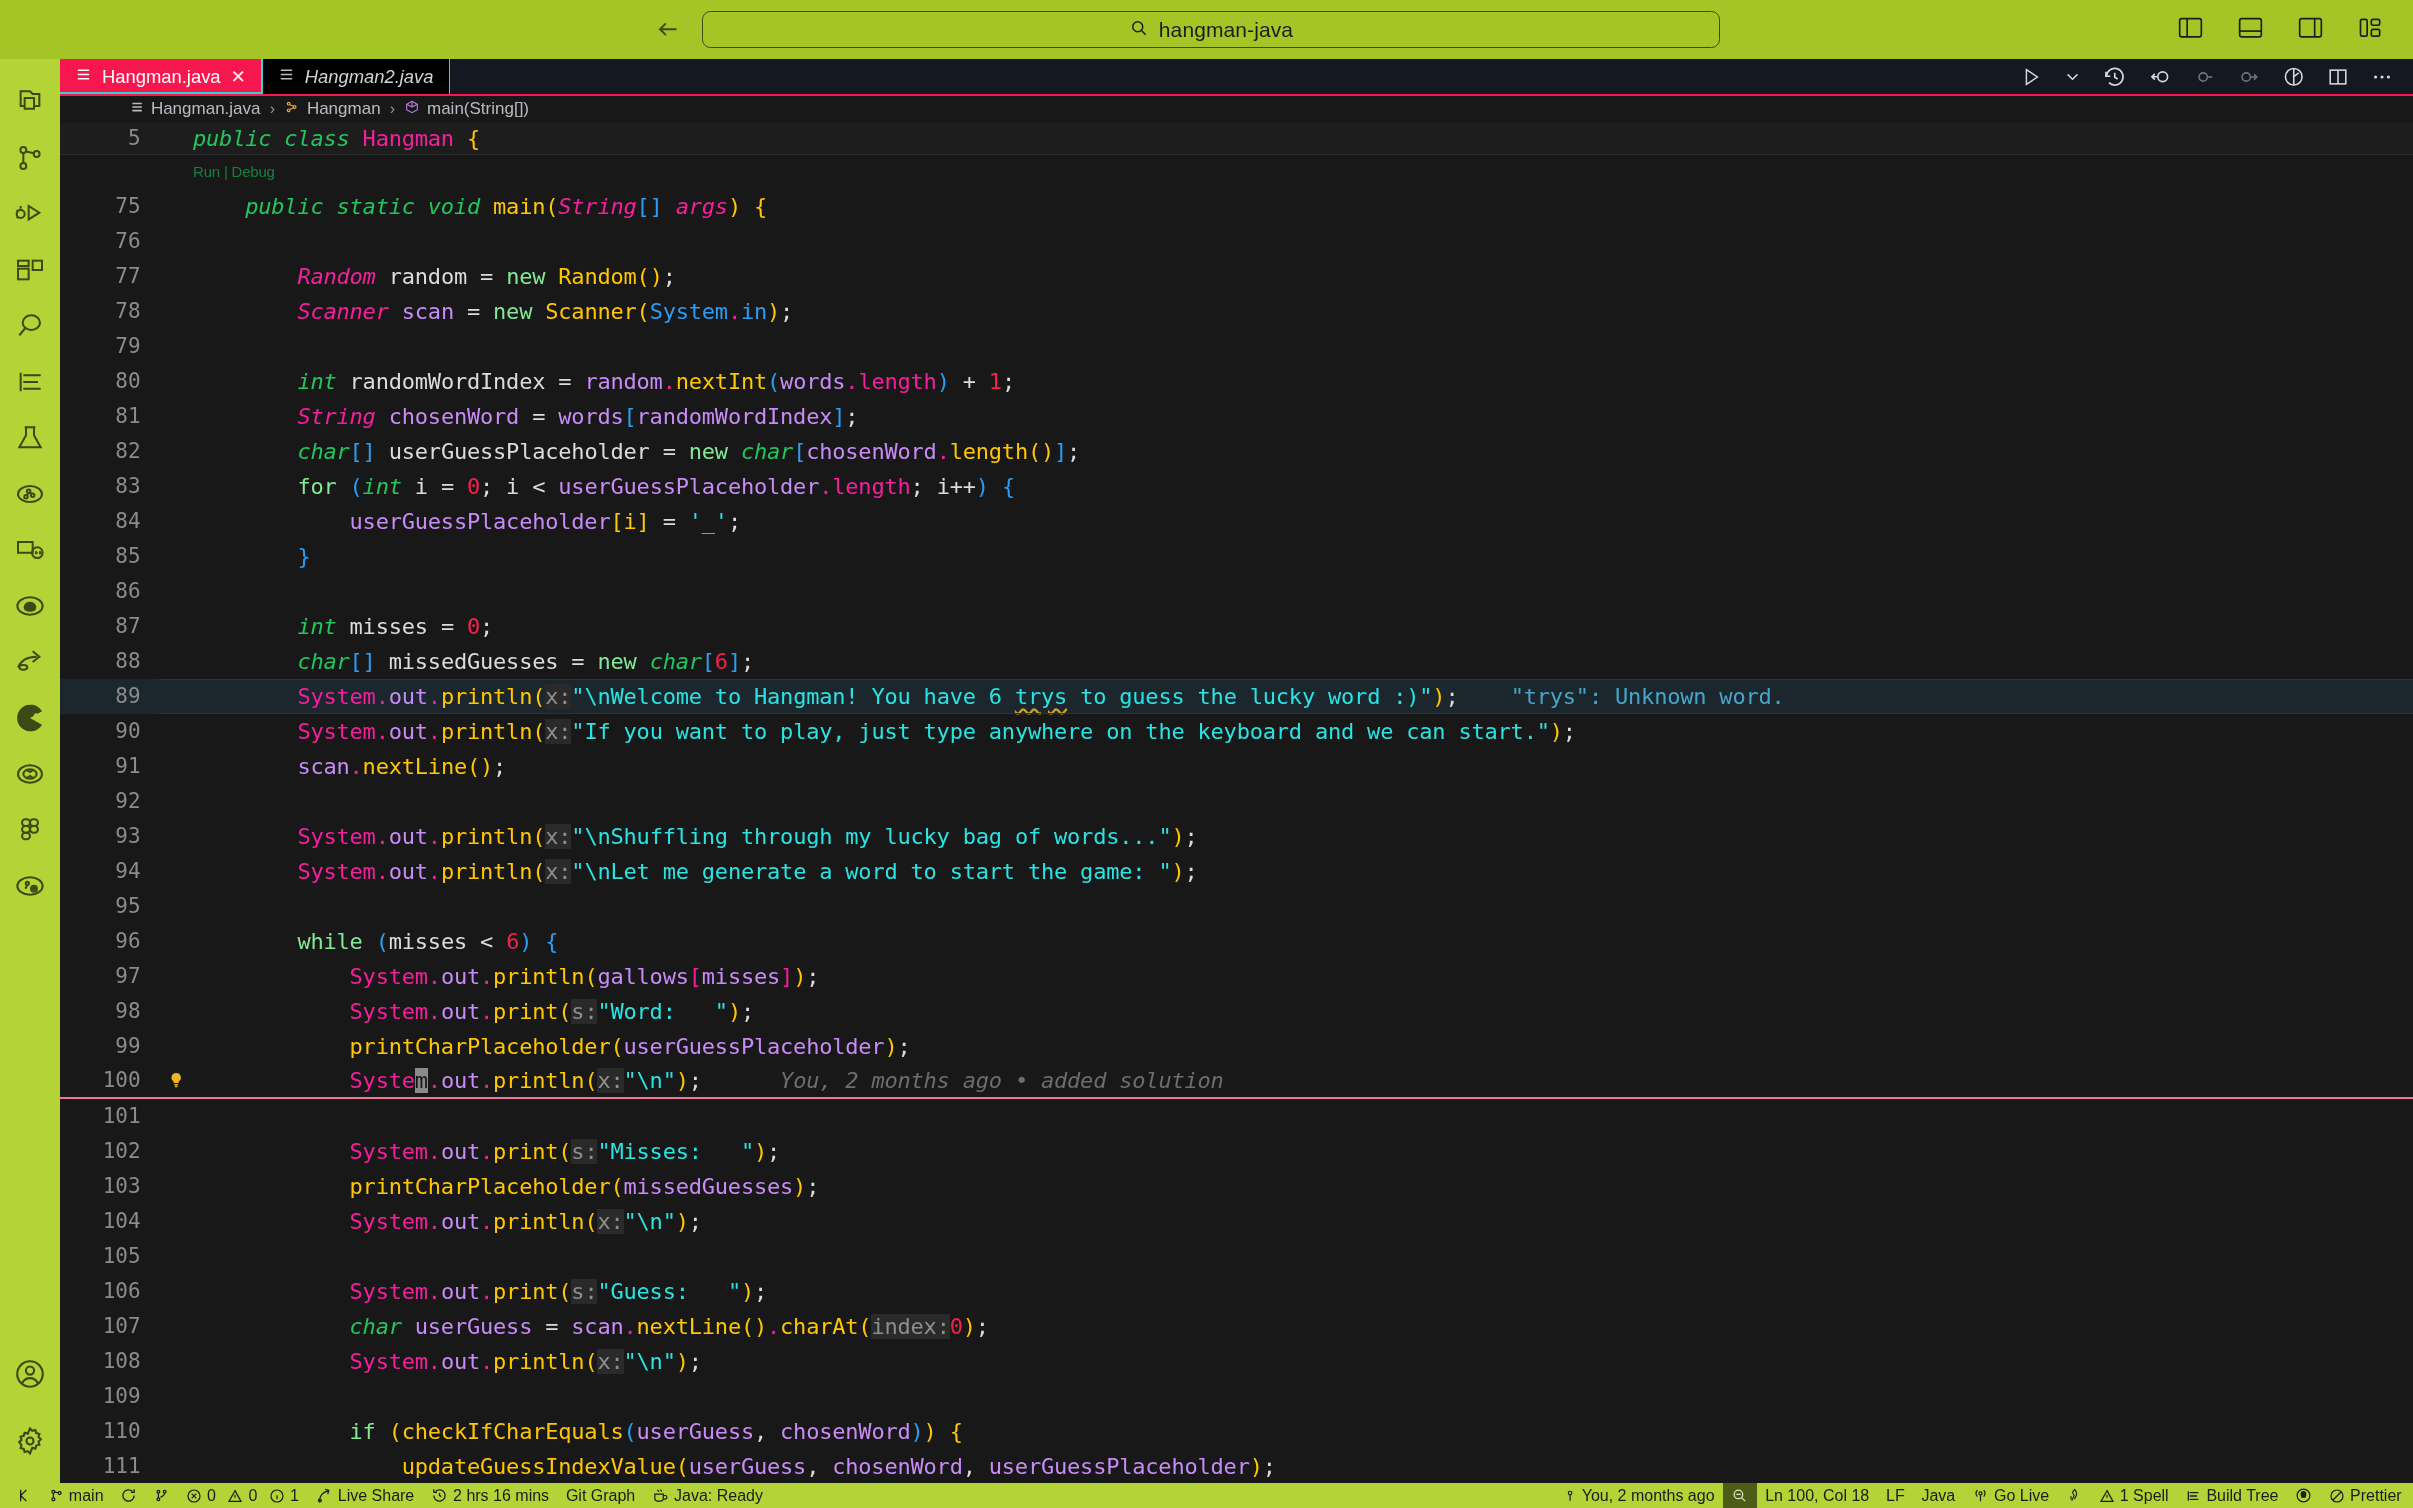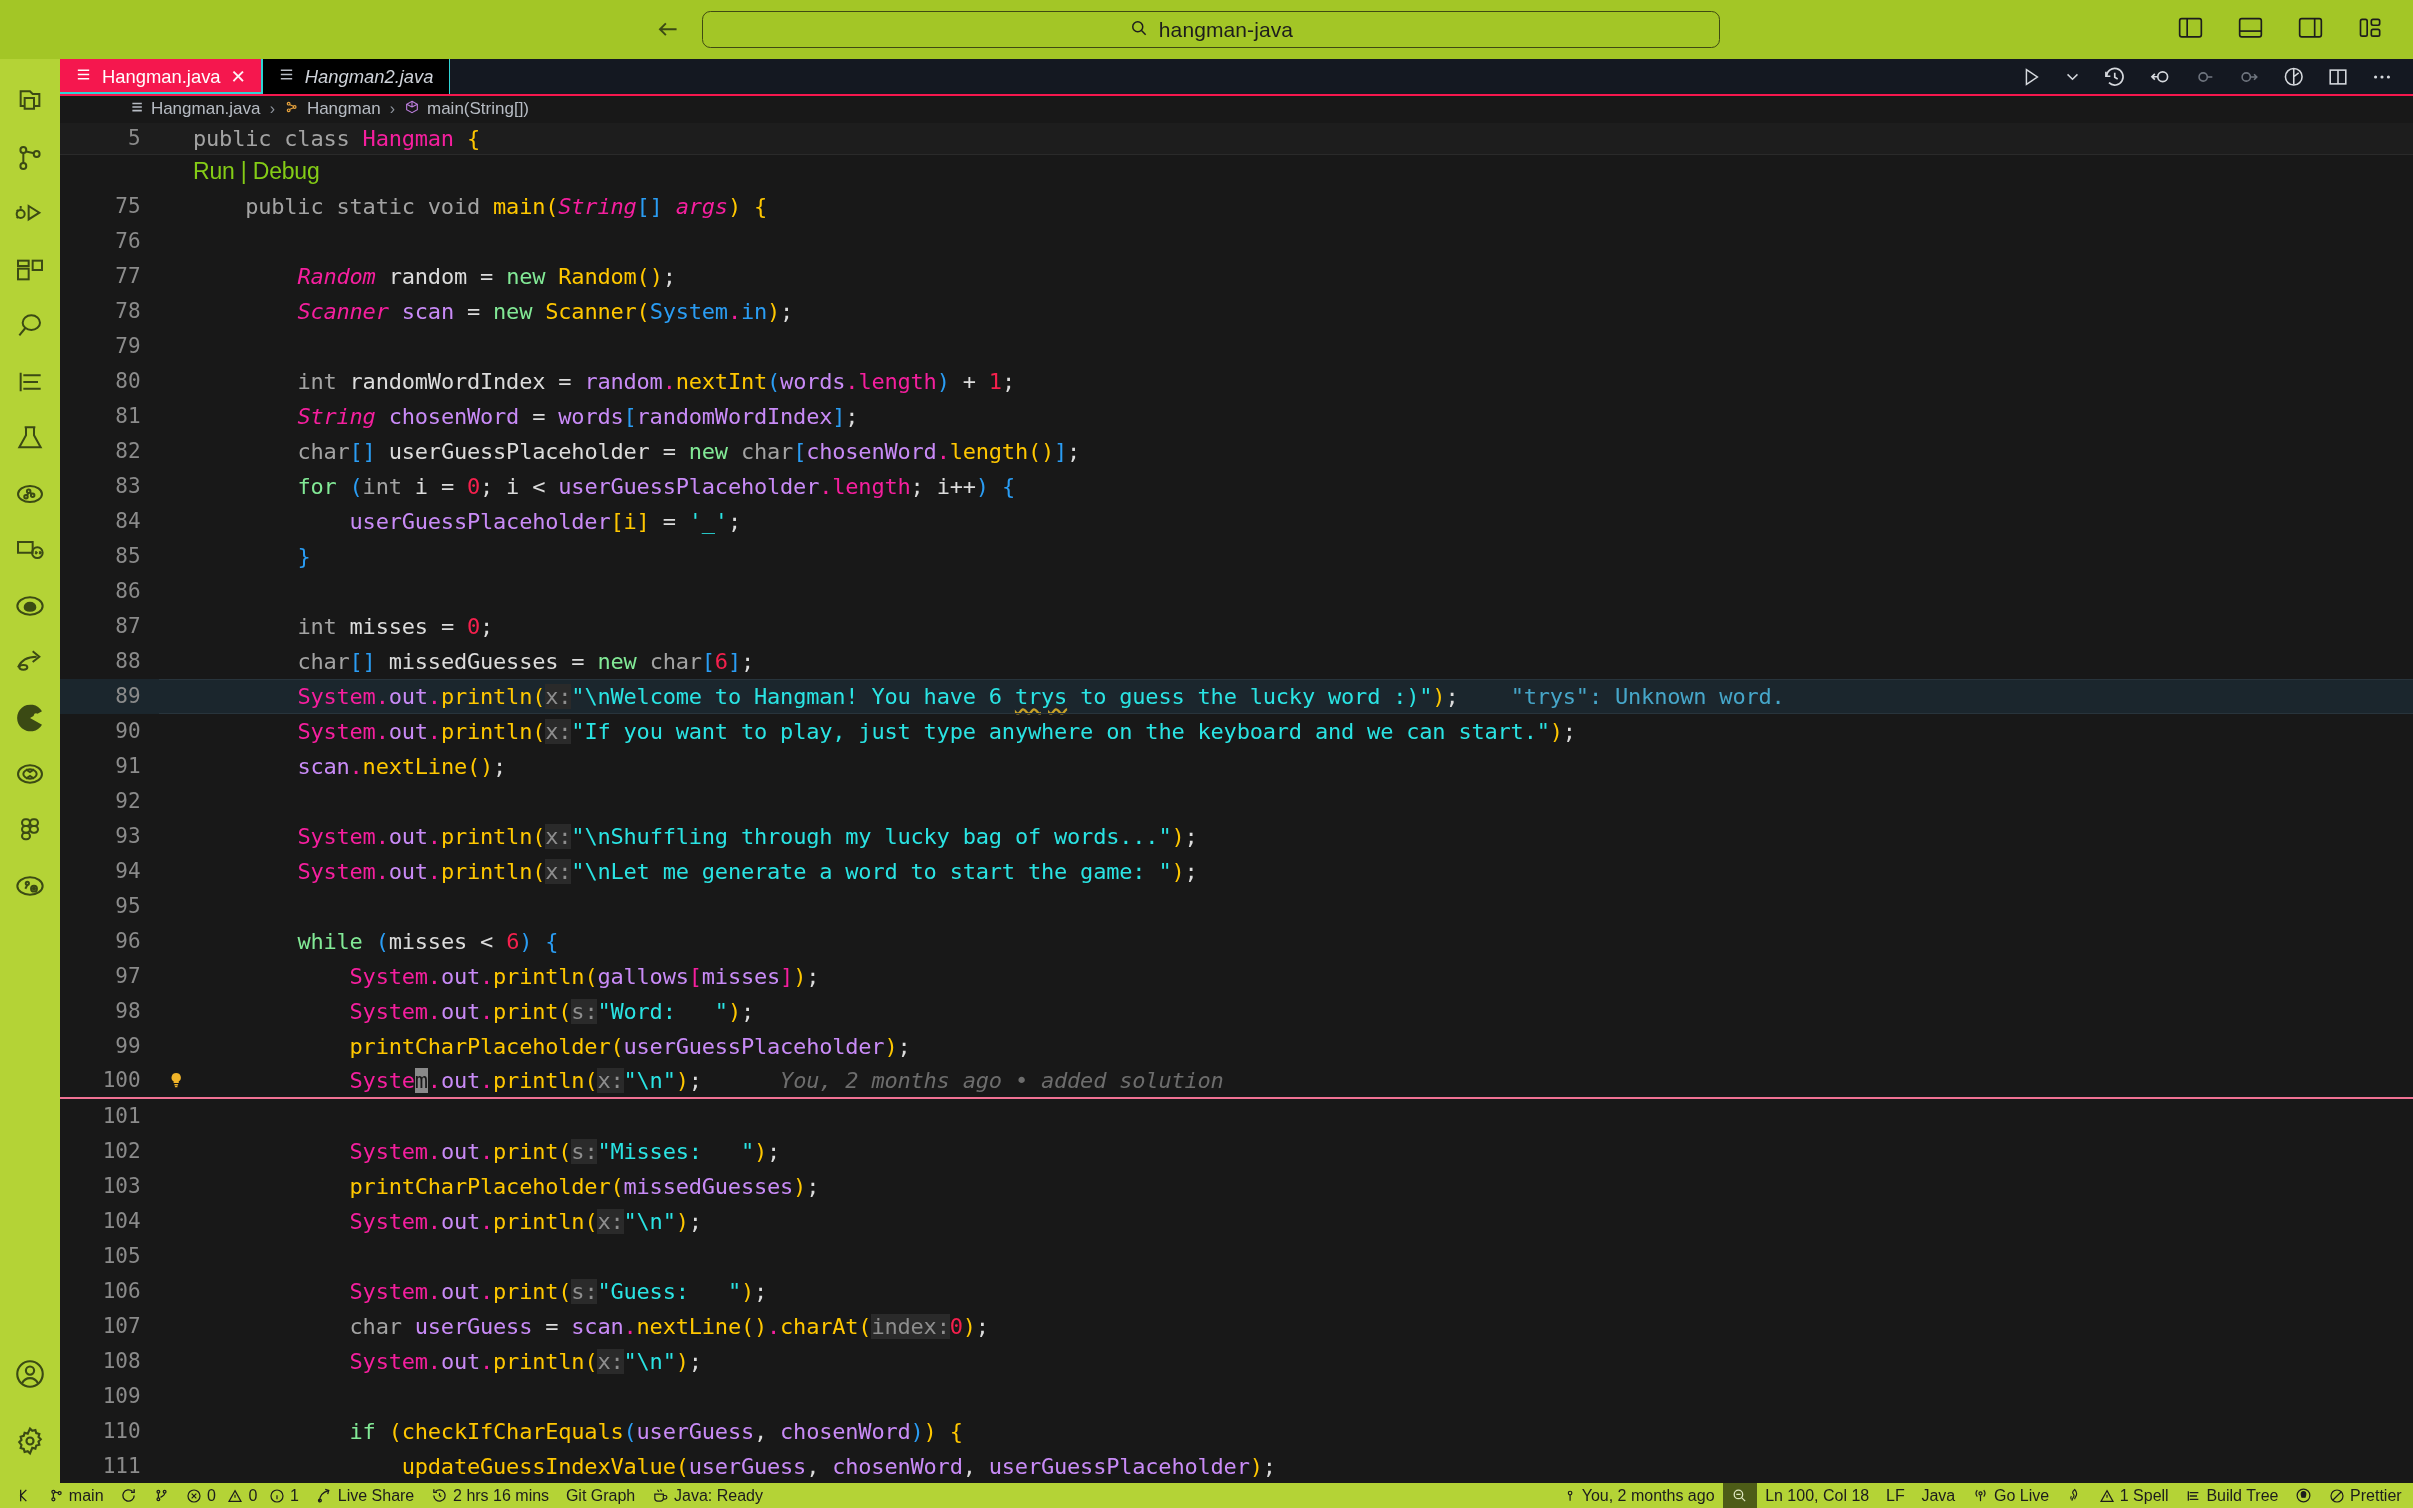--- a/index.html
+++ b/index.html
@@ -84,36 +84,36 @@
   .code {
     flex: 1 1 auto; font-family: "DejaVu Sans Mono", monospace;
     font-size: 22px; white-space: pre; color: #d4d4d4; letter-spacing: -0.2px;
   }
   .line.hl { background: #1b262d; }
   .line.hl::before, .line.hl::after { content:""; position:absolute; left:99px; right:0; height:0.8px; background:#28343c; }
   .line.hl::before { top:0; } .line.hl::after { bottom:0; }
   .line.cursorline { border-bottom: 2.5px solid #f07294; }
 
   
-  .t-kw      { color:#a3a3a3; }  
+  .t-kw      { color:#22c55e; font-style: italic; }  
   .t-kw2     { color:#82e996; }                       
   .t-type    { color:#f51f9e; font-style: italic; }
   .t-cls     { color:#f51f9e; }
   .t-fn      { color:#ffc700; }
   .t-var     { color:#c98bf7; }
   .t-plain   { color:#dcdcdc; }
   .t-str     { color:#2ae4e4; }
   .t-num     { color:#f5204d; }
   .t-brk1    { color:#ffc700; }
   .t-brk2    { color:#2a9df4; }
   .t-brk3    { color:#f51f9e; }
   .t-param   { color:#8e8e8e; background:#2a2a2a; }
   .t-err     { color:#46a6c9; }
   .t-blame   { color:#6d6d6d; font-style: italic; }
-  .t-runlink { color:#84cc16; font-size:23px; font-family:"Liberation Sans",sans-serif; }
+  .t-runlink { color:#15803d; font-size:15px; font-family:"Liberation Sans",sans-serif; }
   .squiggle  { text-decoration: underline wavy #c9a227; text-underline-offset: 4.2px; }
   .cursorblk { background:#8a8a8a; color:#181818; }
 
   
   .statusbar {
     height: 25px; flex: 0 0 25px; background: #b4d336; color: #1c1c1c;
     display: flex; align-items: center; font-size: 16px;
   }
   .sb-left { display: flex; align-items: center; gap: 0; padding-left: 6.7px; }
   .sb-right { margin-left: auto; display: flex; align-items: center; padding-right: 3px; }

